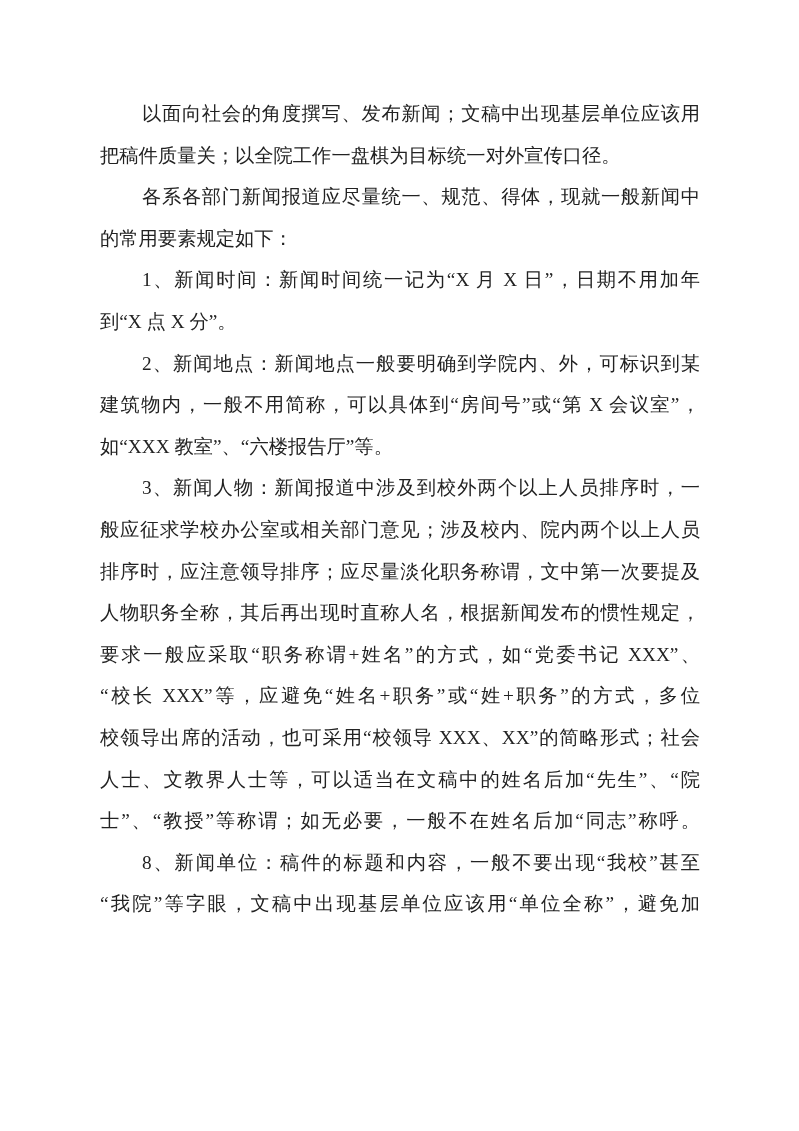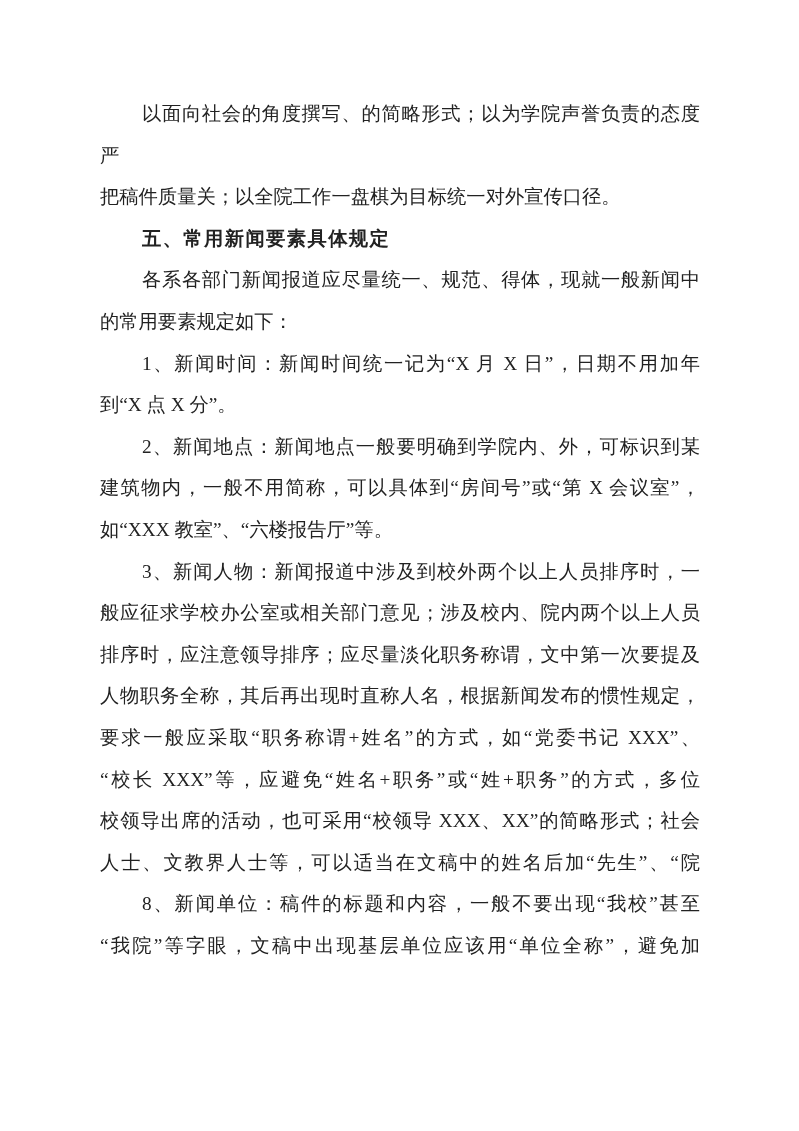--- a/index.html
+++ b/index.html
@@ -27,27 +27,24 @@
   .indent { text-indent: 42px; }
   .heading { font-weight: bold; letter-spacing: 1.4px; }
 </style>
 </head>
 <body>
 
 <div class="page">
   <div class="doc">
 
     <div class="para">
-      <div class="line indent justify">以面向社会的角度撰写、的简略形式；以为学院声誉负责的态度严</div>
+      <div class="line indent justify">以面向社会的角度撰写、发布新闻；文稿中出现基层单位应该用</div>
       <div class="line">把稿件质量关；以全院工作一盘棋为目标统一对外宣传口径。</div>
     </div>
 
-    <div class="para">
-      <div class="line indent heading">五、常用新闻要素具体规定</div>
-    </div>
 
     <div class="para">
       <div class="line indent justify">各系各部门新闻报道应尽量统一、规范、得体，现就一般新闻中</div>
       <div class="line">的常用要素规定如下：</div>
     </div>
 
     <div class="para">
       <div class="line indent justify">1、新闻时间：新闻时间统一记为“X 月 X 日”，日期不用加年</div>
       <div class="line">到“X 点 X 分”。</div>
     </div>
@@ -60,20 +57,21 @@
 
     <div class="para">
       <div class="line indent justify">3、新闻人物：新闻报道中涉及到校外两个以上人员排序时，一</div>
       <div class="line justify">般应征求学校办公室或相关部门意见；涉及校内、院内两个以上人员</div>
       <div class="line justify">排序时，应注意领导排序；应尽量淡化职务称谓，文中第一次要提及</div>
       <div class="line justify">人物职务全称，其后再出现时直称人名，根据新闻发布的惯性规定，</div>
       <div class="line justify">要求一般应采取“职务称谓+姓名”的方式，如“党委书记 XXX”、</div>
       <div class="line justify">“校长 XXX”等，应避免“姓名+职务”或“姓+职务”的方式，多位</div>
       <div class="line justify">校领导出席的活动，也可采用“校领导 XXX、XX”的简略形式；社会</div>
       <div class="line justify">人士、文教界人士等，可以适当在文稿中的姓名后加“先生”、“院</div>
+      <div class="line justify">士”、“教授”等称谓；如无必要，一般不在姓名后加“同志”称呼。</div>
     </div>
 
     <div class="para">
       <div class="line indent justify">8、新闻单位：稿件的标题和内容，一般不要出现“我校”甚至</div>
       <div class="line justify">“我院”等字眼，文稿中出现基层单位应该用“单位全称”，避免加</div>
     </div>
 
   </div>
 </div>
 

